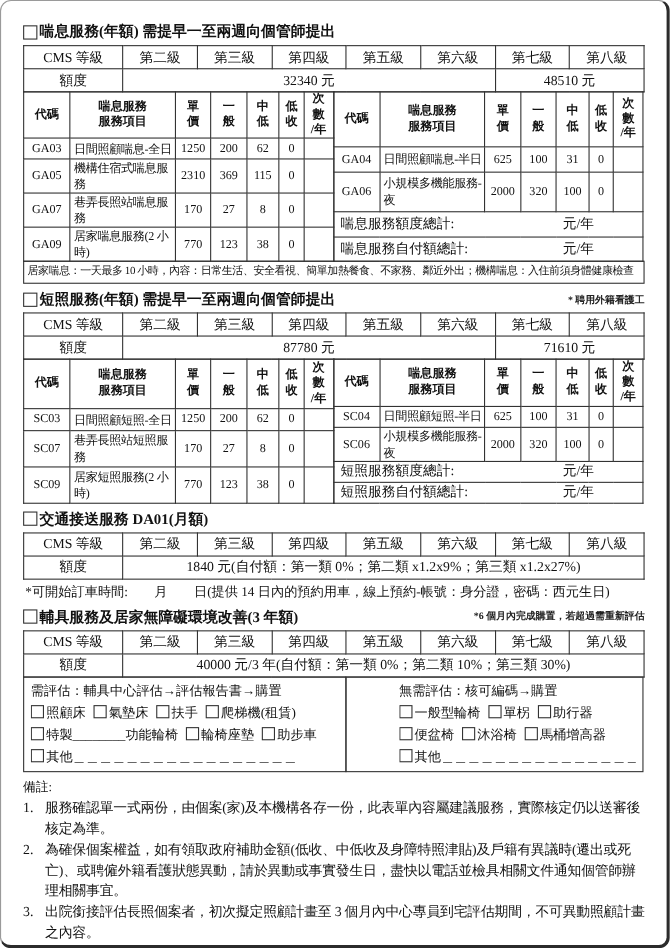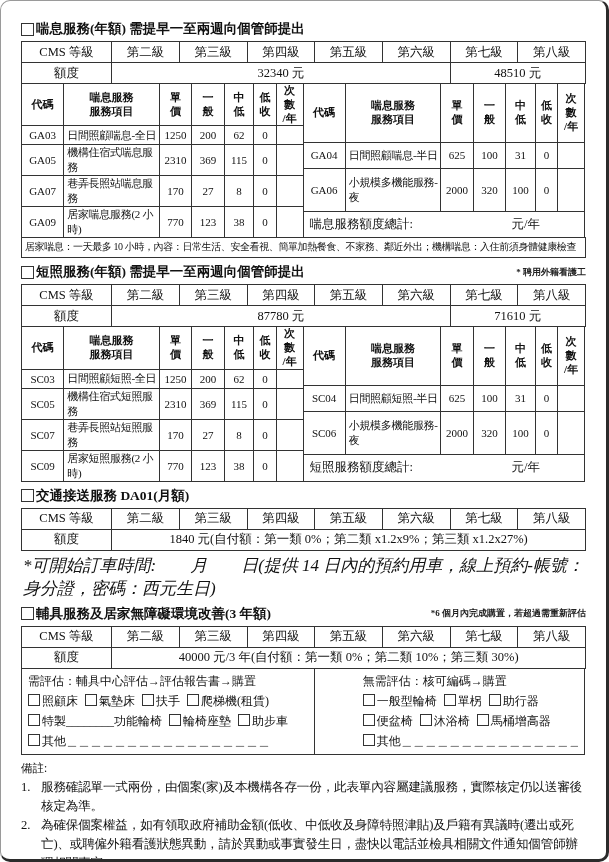--- a/index.html
+++ b/index.html
@@ -17,21 +17,21 @@
   .svc-row{display:flex;margin-top:-1px;}
   .svc-row table{width:50%;}
   .svc-row table.rt{margin-left:-1px;}
   .svc td{height:18px;font-size:11px;}
   tr.svc-head td{font-weight:bold;white-space:pre-line;font-size:11px;line-height:1.25;height:32px;}
   .c-item{text-align:left;padding-left:3px;letter-spacing:-0.3px;}
   .total-cell{height:18px;}
   .total-cell .tc{display:flex;justify-content:space-between;align-items:center;padding:0 42px 0 4px;font-size:12.5px;}
   .tbl-note{border:1px solid #333;margin-top:-1px;height:19px;line-height:18px;font-size:10px;
             text-align:left;padding:0 3px;letter-spacing:-0.4px;white-space:nowrap;}
-  .plain-note{font-size:17px;margin:3px 0 2px 2px;font-style:italic;}
+  .plain-note{font-size:12px;margin:3px 0 2px 2px;}
   .chk-wrap{display:flex;margin-top:-1px;font-family:Liberation Serif, serif;}
   .chk-box{box-sizing:border-box;border:1px solid #333;padding:2px 6px 3px 6px;font-size:12px;line-height:20px;}
   .chk-box.lf{width:52%;}
   .chk-box.rt{width:48%;margin-left:-1px;padding-left:48px;}
   .chk{margin-right:7px;white-space:nowrap;}
   .chk .box{width:10px;height:10px;margin-right:2px;}
   .chk-row{white-space:nowrap;overflow:hidden;}
   .remarks{margin-top:6px;}
   .remarks-label{font-size:11.5px;margin-bottom:2px;}
   .remark-item{display:flex;font-size:12.6px;line-height:1.52;}
@@ -192,20 +192,28 @@
         </tbody>
       <tbody>
           <tr>
         <td colspan="7" class="total-cell">
               <div class="tc">
           <span>喘息服務額度總計:</span>
           <span>元/年</span>
               </div>
             </td>
       </tr>
+      <tr>
+        <td colspan="7" class="total-cell">
+              <div class="tc">
+          <span>喘息服務自付額總計:</span>
+          <span>元/年</span>
+              </div>
+            </td>
+      </tr>
     </tbody>
       </table>
   </div>
   <div class="tbl-note">居家喘息：一天最多 10 小時，內容：日常生活、安全看視、簡單加熱餐食、不家務、鄰近外出；機構喘息：入住前須身體健康檢查</div>
 
   <div class="sec-title">
     <span class="box"></span>
     <span>短照服務(年額) 需提早一至兩週向個管師提出</span>
     <span class="side-note">* 聘用外籍看護工</span>
   </div>
@@ -270,29 +278,20 @@
           <tr>
             <td class="c-code">SC03</td>
             <td class="c-item">日間照顧短照-全日</td>
             <td class="c-price">1250</td>
             <td class="c-general">200</td>
             <td class="c-midlow">62</td>
             <td class="c-low">0</td>
             <td class="c-freq"></td>
           </tr>
           <tr>
-            <td class="c-code">SC05</td>
-            <td class="c-item">機構住宿式短照服務</td>
-            <td class="c-price">2310</td>
-            <td class="c-general">369</td>
-            <td class="c-midlow">115</td>
-            <td class="c-low">0</td>
-            <td class="c-freq"></td>
-          </tr>
-          <tr>
             <td class="c-code">SC07</td>
             <td class="c-item">巷弄長照站短照服務</td>
             <td class="c-price">170</td>
             <td class="c-general">27</td>
             <td class="c-midlow">8</td>
             <td class="c-low">0</td>
             <td class="c-freq"></td>
           </tr>
           <tr>
             <td class="c-code">SC09</td>
@@ -350,20 +349,28 @@
             <td class="c-midlow">100</td>
             <td class="c-low">0</td>
             <td class="c-freq"></td>
           </tr>
         </tbody>
       <tbody>
           <tr>
         <td colspan="7" class="total-cell">
               <div class="tc">
           <span>短照服務額度總計:</span>
+          <span>元/年</span>
+              </div>
+            </td>
+      </tr>
+      <tr>
+        <td colspan="7" class="total-cell">
+              <div class="tc">
+          <span>短照服務自付額總計:</span>
           <span>元/年</span>
               </div>
             </td>
       </tr>
     </tbody>
       </table>
   </div>
 
   <div class="sec-title">
     <span class="box"></span>

